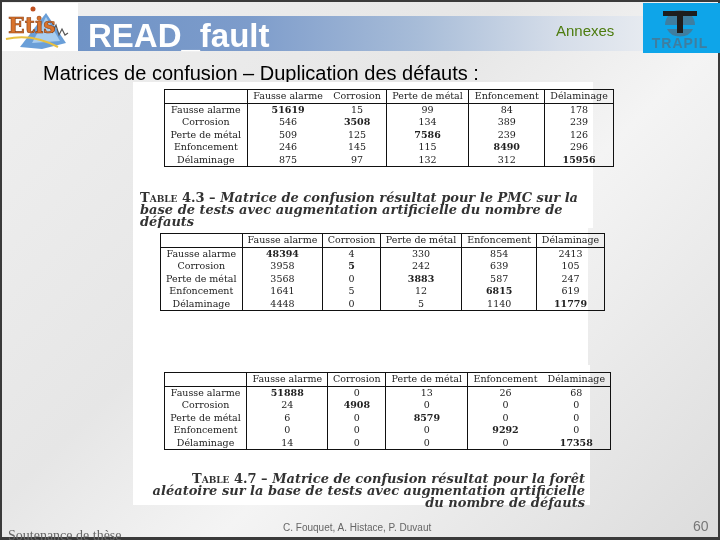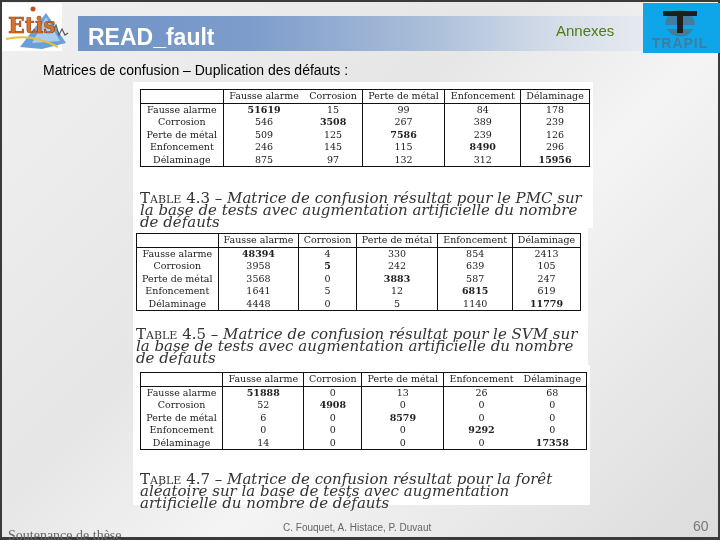--- a/index.html
+++ b/index.html
@@ -9,72 +9,71 @@
     font-family: "DejaVu Sans", sans-serif;
     background: linear-gradient(135deg, #f0f0f0 0%, #e6e6e6 40%, #f4f4f4 60%, #dcdcdc 100%);
   }
   .frame {
     position: absolute; left: 0; top: 0; width: 720px; height: 540px;
     border: 2px solid #3a3a3a;
     border-bottom-width: 3px;
     pointer-events: none;
   }
   .logo-left {
-    position: absolute; left: 2px; top: 3px; width: 60px; height: 48px;
+    position: absolute; left: 2px; top: 3px; width: 76px; height: 48px;
     background: #fff;
   }
   .logo-right {
     position: absolute; left: 643px; top: 3px; width: 88px; height: 50px;
     background: #0ea5e9;
     text-decoration: underline;
   }
   .header-bar {
     position: absolute; left: 78px; top: 16px; width: 565px; height: 35px;
     background: linear-gradient(90deg, #6f93c6 0%, #7d9ccb 30%, #a7bcd8 60%, #d5dde9 85%, #e6eaf0 100%);
   }
   .app-title {
     position: absolute; left: 88px; top: 17px;
     font-family: "Liberation Sans", sans-serif;
-    font-weight: bold; font-size: 23px; color: #ffffff;
+    font-weight: bold; font-size: 33px; color: #ffffff;
     letter-spacing: 0px;
-    margin-top: 7px;
   }
   .section-label {
     position: absolute; left: 556px; top: 22px;
     font-family: "Liberation Sans", sans-serif;
     font-size: 15px; color: #4d7c0f;
   }
   .slide-subtitle {
     position: absolute; left: 43px; top: 62px;
     font-family: "Liberation Sans", sans-serif;
-    font-size: 14px; color: #000;
+    font-size: 20px; color: #000;
   }
   .table-img {
     position: absolute; background: #fff;
     font-family: "DejaVu Serif", serif;
     color: #222;
   }
   .t1 { left: 133px; top: 82px; width: 460px; height: 146px; }
   .t2 { left: 133px; top: 228px; width: 455px; height: 137px; }
   .t3 { left: 133px; top: 365px; width: 457px; height: 140px; }
   table.cm {
     position: absolute; border-collapse: collapse;
-    font-size: 9.5px; line-height: 12.5px;
+    font-size: 9.5px; line-height: 12.5px; margin-left: 24px;
   }
   table.cm th, table.cm td {
     padding: 0 3px; text-align: center; white-space: nowrap; font-weight: normal;
   }
   table.cm thead tr { border-top: 1.5px solid #111; border-bottom: 1px solid #111; }
   table.cm tbody tr:last-child { border-bottom: 1.5px solid #111; }
   table.cm .rowh { border-left: 1px solid #111; border-right: 1px solid #111; }
   table.cm .lastc { border-right: 1px solid #111; }
   table.cm .vsep { border-right: 1px solid #111; }
   table.cm td.b { font-weight: bold; }
   .caption {
-    position: absolute; font-size: 15px; line-height: 12px; color: #333;
+    position: absolute; font-size: 13px; line-height: 12px; color: #333; font-weight: bold;
   }
   .caption .cap-label { font-variant: small-caps; font-style: normal; }
   .caption .cap-text { font-style: italic; }
   .footer-left {
     position: absolute; left: 8px; top: 528px;
     font-family: Liberation Serif, serif; font-size: 14px; color: #666;
   }
   .footer-center {
     position: absolute; left: 283px; top: 522px;
     font-family: "Liberation Sans", sans-serif; font-size: 10px; color: #666;
@@ -135,21 +134,21 @@
         <td class="b">51619</td>
         <td>15</td>
         <td style="border-left:1px solid #111" class="vsep">99</td>
         <td>84</td>
         <td class="lastc" style="border-left:1px solid #111">178</td>
       </tr>
       <tr>
         <td class="rowh">Corrosion</td>
         <td>546</td>
         <td class="b">3508</td>
-        <td style="border-left:1px solid #111" class="vsep">267</td>
+        <td style="border-left:1px solid #111" class="vsep">134</td>
         <td>389</td>
         <td class="lastc" style="border-left:1px solid #111">239</td>
       </tr>
       <tr>
         <td class="rowh">Perte de métal</td>
         <td>509</td>
         <td>125</td>
         <td style="border-left:1px solid #111" class="vsep b">7586</td>
         <td>239</td>
         <td class="lastc" style="border-left:1px solid #111">126</td>
@@ -226,24 +225,20 @@
       <tr>
         <td class="rowh">Délaminage</td>
         <td class="vsep">4448</td>
         <td class="vsep">0</td>
         <td class="vsep">5</td>
         <td class="vsep">1140</td>
         <td class="lastc b">11779</td>
       </tr>
     </tbody>
   </table>
-  <div class="caption" style="left:3px; top:100px; width:445px;">
-    <span class="cap-label">Table 4.5 –</span>
-    <span class="cap-text">Matrice de confusion résultat pour le SVM sur la base de tests avec augmentation artificielle du nombre de défauts</span>
-  </div>
 </div>
 
 <div class="table-img t3">
   <table class="cm" style="left:7px; top:7px; width:447px;">
     <thead>
       <tr>
         <th class="rowh"></th>
         <th class="vsep">Fausse alarme</th>
         <th class="vsep">Corrosion</th>
         <th class="vsep">Perte de métal</th>
@@ -255,21 +250,21 @@
       <tr>
         <td class="rowh">Fausse alarme</td>
         <td class="vsep b">51888</td>
         <td class="vsep">0</td>
         <td class="vsep">13</td>
         <td>26</td>
         <td class="lastc">68</td>
       </tr>
       <tr>
         <td class="rowh">Corrosion</td>
-        <td class="vsep">52</td>
+        <td class="vsep">24</td>
         <td class="vsep b">4908</td>
         <td class="vsep">0</td>
         <td>0</td>
         <td class="lastc">0</td>
       </tr>
       <tr>
         <td class="rowh">Perte de métal</td>
         <td class="vsep">6</td>
         <td class="vsep">0</td>
         <td class="vsep b">8579</td>
@@ -287,21 +282,21 @@
       <tr>
         <td class="rowh">Délaminage</td>
         <td class="vsep">14</td>
         <td class="vsep">0</td>
         <td class="vsep">0</td>
         <td>0</td>
         <td class="lastc b">17358</td>
       </tr>
     </tbody>
   </table>
-  <div class="caption" style="left:7px; top:108px; width:445px;">
+  <div class="caption" style="left:7px; top:108px; width:445px;text-align:right;">
     <span class="cap-label">Table 4.7 –</span>
     <span class="cap-text">Matrice de confusion résultat pour la forêt aléatoire sur la base de tests avec augmentation artificielle du nombre de défauts</span>
   </div>
 </div>
 
 <div class="footer-left">Soutenance de thèse</div>
 <div class="footer-center">C. Fouquet, A. Histace,  P. Duvaut</div>
 <div class="footer-right">60</div>
 
 </body></html>

